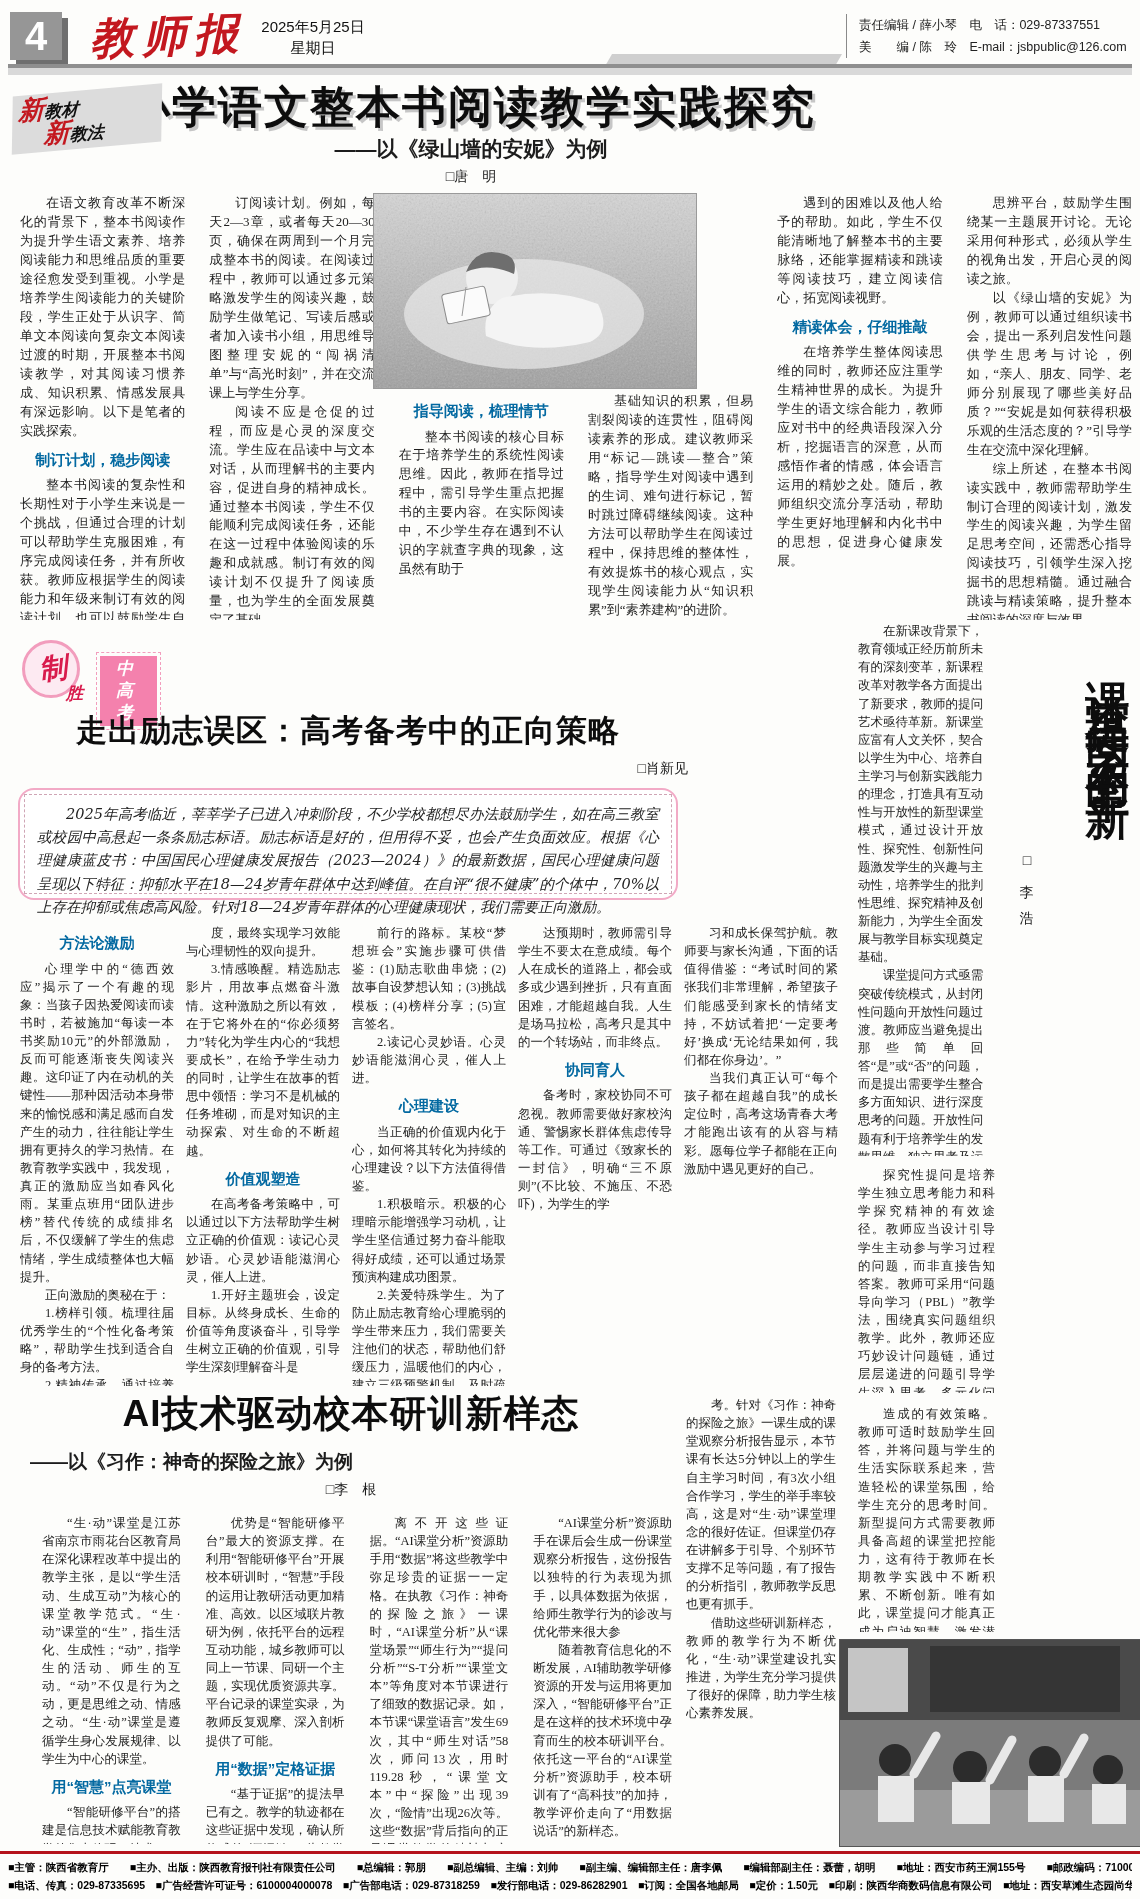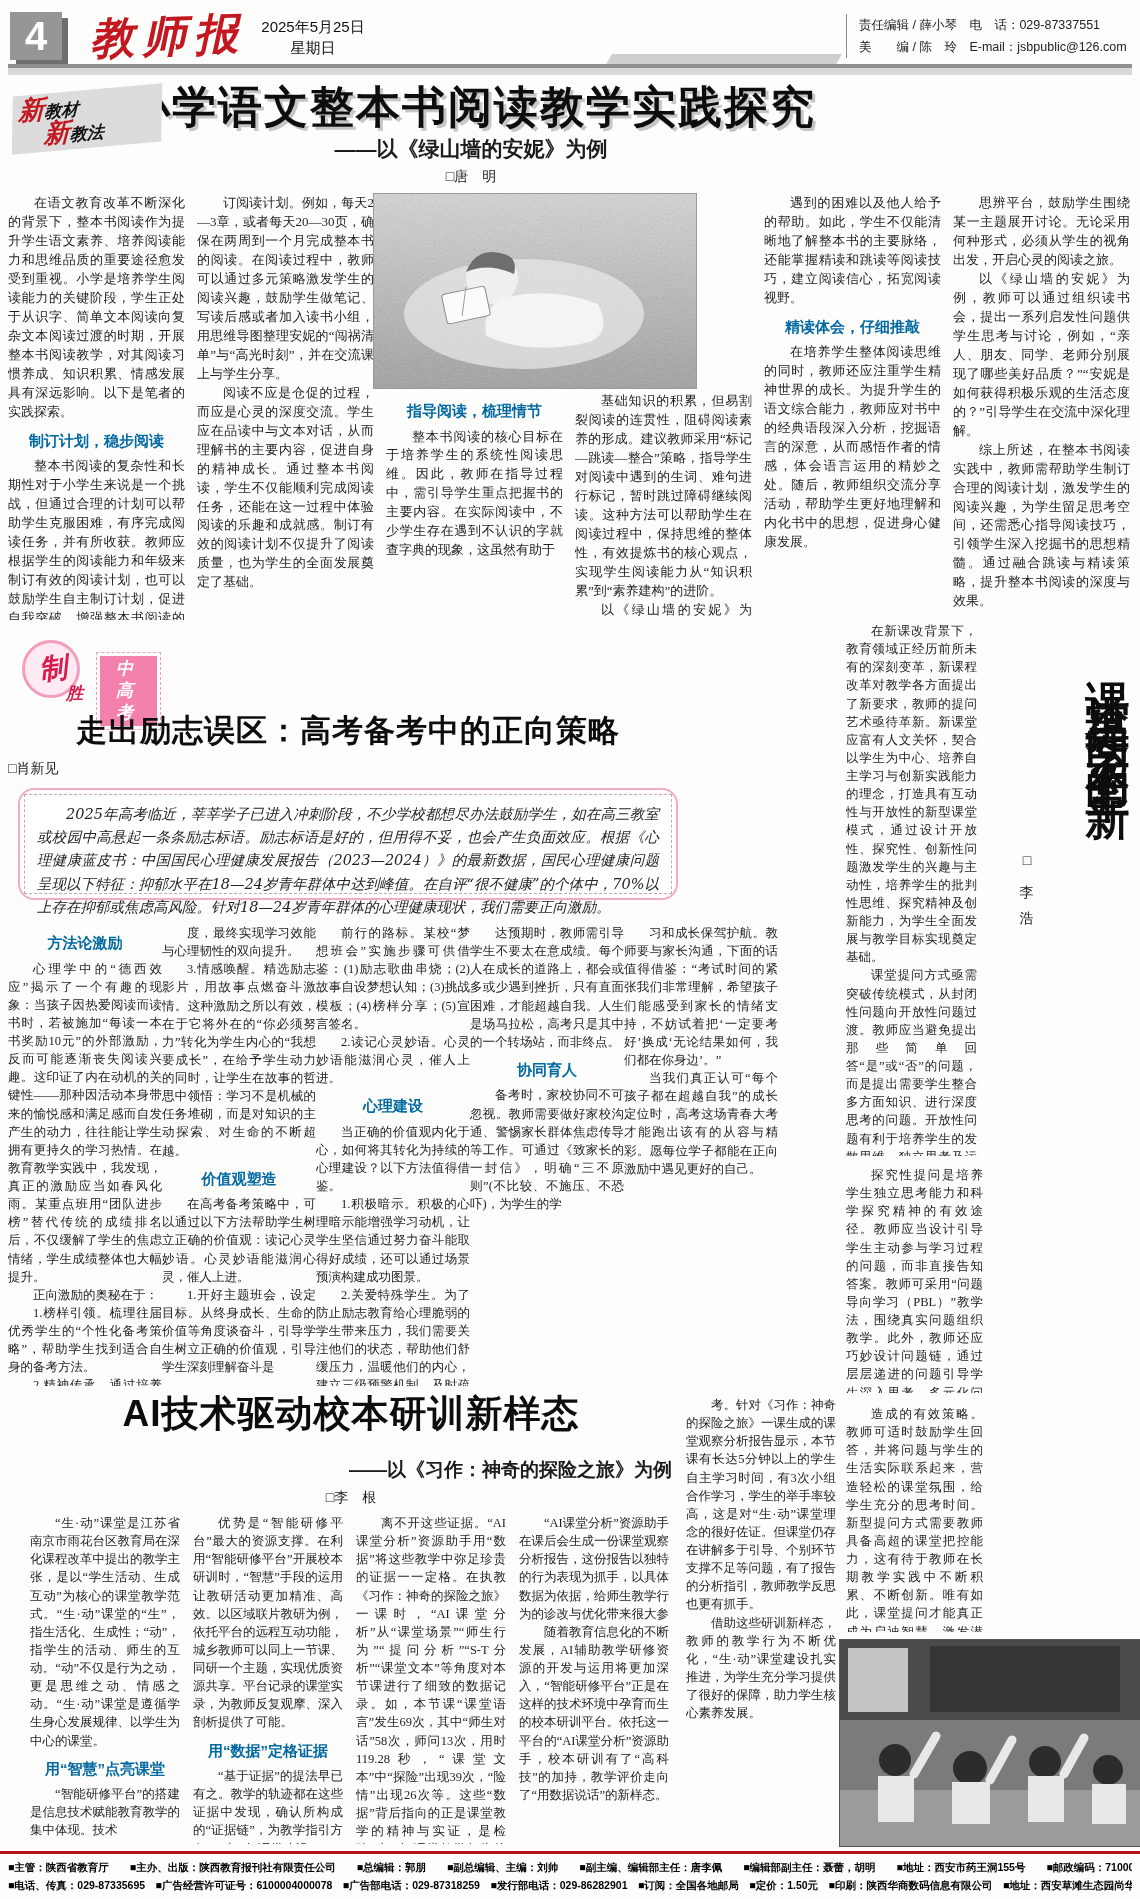--- a/index.html
+++ b/index.html
@@ -34,21 +34,21 @@
     position:absolute; left:838px; top:6px; width:296px; padding-left:12px;
     border-left:1px solid #8a8a8a;
     font:12.5px/22px "Liberation Sans",sans-serif; color:#222; white-space:pre;
   }
   .hdr-rule1 { position:absolute; left:8px; right:8px; top:64px; height:4px; background:#8f8f8f; }
   .hdr-rule2 { position:absolute; left:8px; right:8px; top:68px; height:7px; background:#d9d9d9; }
 
   
   .para { text-indent:2em; text-align:justify; font-size:13px; line-height:1.46; color:#1d1d1d; }
   .subhead { font:bold 15px/1.3 "Liberation Sans",sans-serif; text-align:center; margin:9px 0 7px; color:#0369a1; }
-  .col { overflow:hidden; }
+  .col { overflow:hidden;margin-left:12px; }
 
   
   .a1 { position:absolute; left:8px; top:74px; width:1124px; height:546px; }
   .a1-badge {
     position:absolute; left:4px; top:16px; width:150px; padding:4px 6px;
     background:#dcdcdc; transform:rotate(-5deg) skewX(-6deg);
     font:bold italic 17px/22px "DejaVu Serif",serif; color:#111;
   }
   .a1-badge div::first-letter { color:#c3181f; font-size:26px; }
   .a1-badge div:nth-child(2){ padding-left:26px; }
@@ -71,21 +71,21 @@
   .seal-main { position:absolute; left:14px; top:10px; color:#d81b4d;
     font:bold italic 28px/32px "DejaVu Serif",serif; transform:rotate(-8deg); }
   .seal-sub { position:absolute; left:44px; top:44px; color:#d81b4d;
     font:bold italic 17px/18px "DejaVu Serif",serif; }
   .a2-label { position:absolute; left:74px; top:12px; padding:3px;
     border:1px dashed #f29dbd; }
   .a2-label span { display:block; background:#f481ad; color:#fff; padding:2px 16px;
     font:bold italic 17px/22px "Liberation Sans",sans-serif; letter-spacing:8px; }
   .a2-title { position:absolute; left:0; top:72px; width:680px; text-align:center;
     font:900 31px/38px "Liberation Sans",sans-serif; color:#0d0d0d; letter-spacing:1px; }
-  .a2-author { position:absolute; left:0; top:118px; width:680px; text-align:left;
+  .a2-author { position:absolute; left:0; top:118px; width:680px; text-align:right;
     font:14px/20px "Liberation Sans",sans-serif; }
   .a2-lede { position:absolute; left:10px; top:148px; width:660px; height:112px;
     border:2px solid #f2aac6; border-radius:16px; padding:4px; background:#fff; }
   .a2-lede-inner { width:100%; height:100%; border:1px dashed #cfa5b5; padding:8px 12px;
     font:italic 14.5px/1.6 "DejaVu Serif",serif; color:#222; text-align:justify; text-indent:2em; }
   .a2-body { position:absolute; left:0; top:284px; width:830px; height:462px; display:flex; }
   .a2-body .col { width:154px; height:462px; }
   .a2-body .para, .a3 .para, .a4 .para { font-size:12.5px; line-height:1.45; }
 
   
@@ -102,21 +102,21 @@
   .a3-bottom .col { width:137px; height:466px; }
 
   .photo2 { position:absolute; left:840px; top:1640px; width:300px; height:206px;
     background:#6f6f6f; outline:1px solid #555; }
 
   
   .a4 { position:absolute; left:30px; top:1392px; width:806px; height:452px; }
   .a4-left { position:absolute; left:0; top:0; width:642px; height:452px; }
   .a4-title { text-align:center; font:900 37px/44px "Liberation Sans",sans-serif;
     color:#0d0d0d; letter-spacing:1px; }
-  .a4-sub { margin-top:22px; text-align:right; font:bold 19px/24px "Liberation Sans",sans-serif; }
+  .a4-sub { margin-top:14px; text-align:left; font:bold 19px/24px "Liberation Sans",sans-serif; }
   .a4-author { margin-top:6px; text-align:center; font:14px/18px "Liberation Sans",sans-serif; }
   .a4-body { position:absolute; left:0; top:122px; width:642px; height:330px; display:flex; gap:13px; }
   .a4-body .col { width:150px; height:330px; }
   .a4-right { position:absolute; right:0; top:4px; width:150px; height:446px; overflow:hidden; }
 
   
   .ftr-rule { position:absolute; left:0; right:0; top:1851px; height:3px; background:#b5121b; }
   .ftr { position:absolute; left:8px; right:8px; top:1858px;
     font:bold 10.5px/18px "Liberation Sans",sans-serif; color:#000; white-space:nowrap; overflow:hidden; }
   .spacer { width:100%; }

